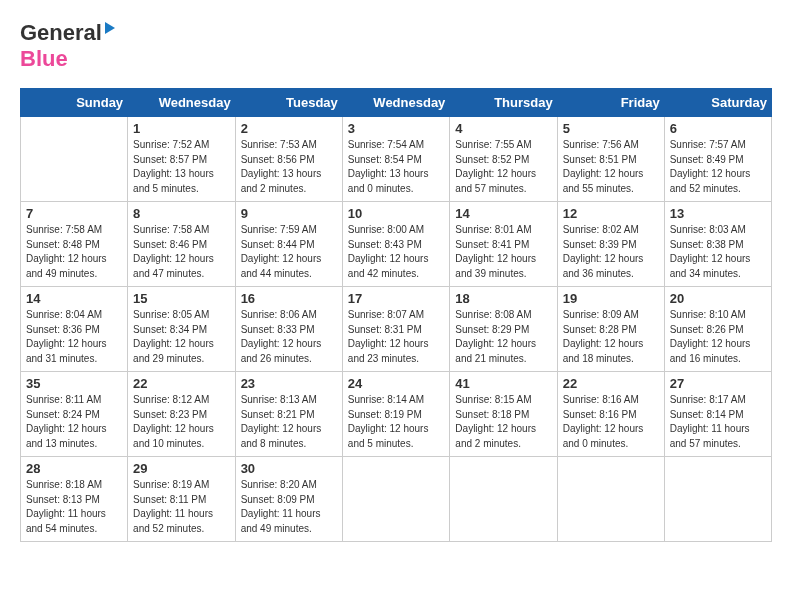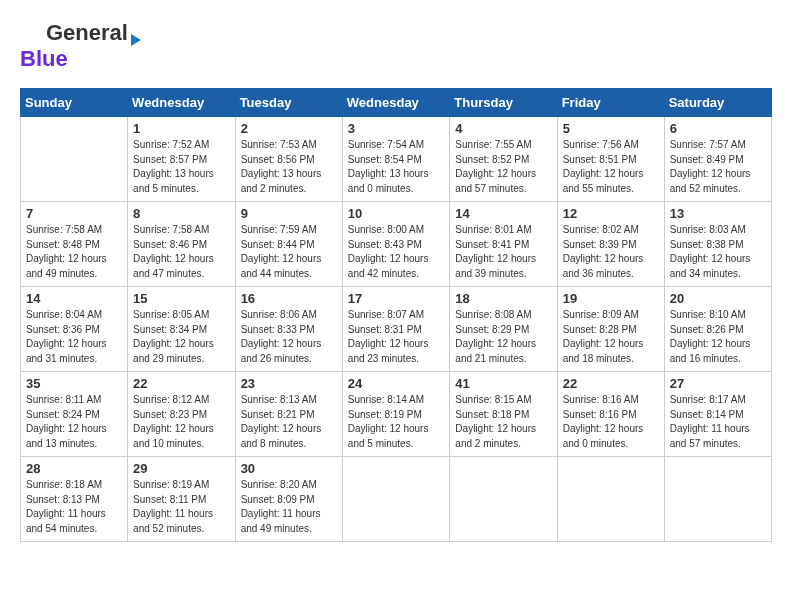--- a/index.html
+++ b/index.html
@@ -16,22 +16,21 @@
       align-items: flex-start;
       margin-bottom: 16px;
     }
     .logo {
       display: flex;
       flex-direction: column;
       align-items: flex-start;
     }
     .logo-line {
       display: flex;
-      align-items: flex-end;
-      margin-left: 26px;
+      align-items: flex-start;
     }
     .title-block {
       text-align: right;
     }
     .title-block h1 {
       font-size: 32px;
       font-weight: bold;
       color: #222;
     }
     .title-block h2 {
@@ -42,21 +41,21 @@
     .calendar {
       width: 100%;
       border-collapse: collapse;
       border: 1px solid #ccc;
     }
     .calendar th {
       background: #1a5fa8;
       color: #fff;
       font-size: 13px;
       padding: 6px 4px;
-      text-align: left;
+      text-align: right;
       border: 1px solid #1a5fa8;
     }
     .calendar td {
       vertical-align: top;
       border: 1px solid #ccc;
       padding: 4px 5px;
       font-size: 10.5px;
       color: #333;
       width: 108px;
       min-height: 80px;
@@ -78,21 +77,21 @@
 </head>
 <body>
 
 <div class="header">
   <div class="logo">
     <div class="logo-line">
       <span style="font-size:22px;font-weight:bold;color:#333;">General</span>
       <span style="display:inline-block;width:0;height:0;border-top:6px solid transparent;border-bottom:6px solid transparent;border-left:10px solid #1a7ac4;margin-left:3px;margin-top:2px;"></span>
     </div>
     <div>
-      <span style="font-size:22px;font-weight:bold;color:#6d28d9;">Blue</span>
+      <span style="font-size:22px;font-weight:bold;color:#ec4899;">Blue</span>
     </div>
   </div>
   <div class="title-block">
     <h1></h1>
     <h2></h2>
   </div>
 </div>
 
 <table class="calendar">
   <thead>

